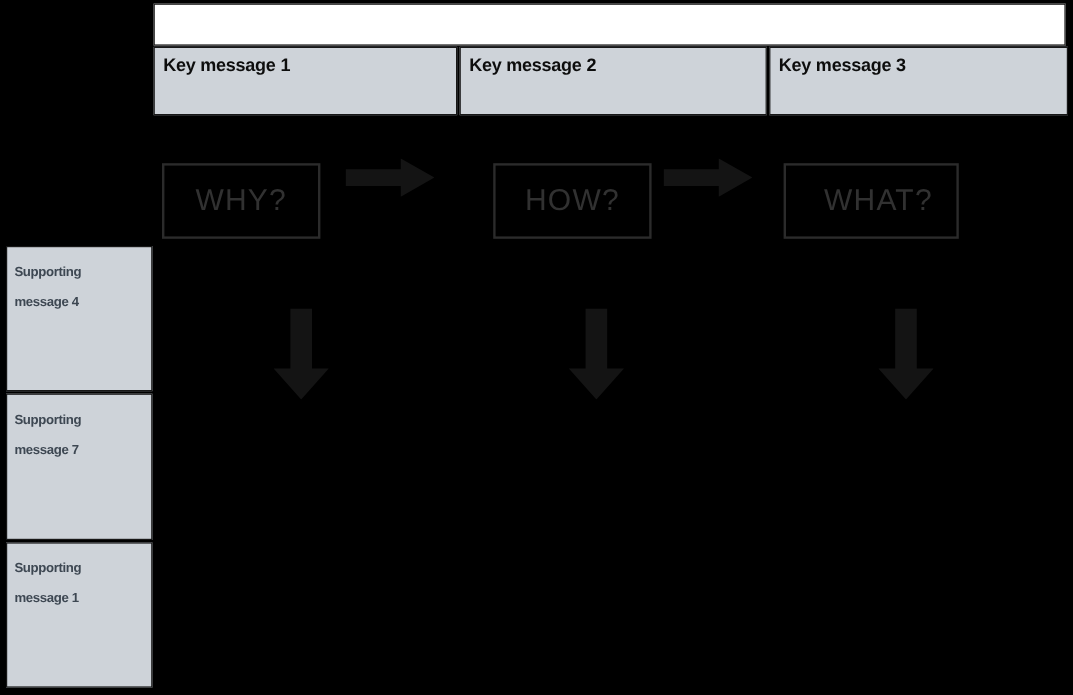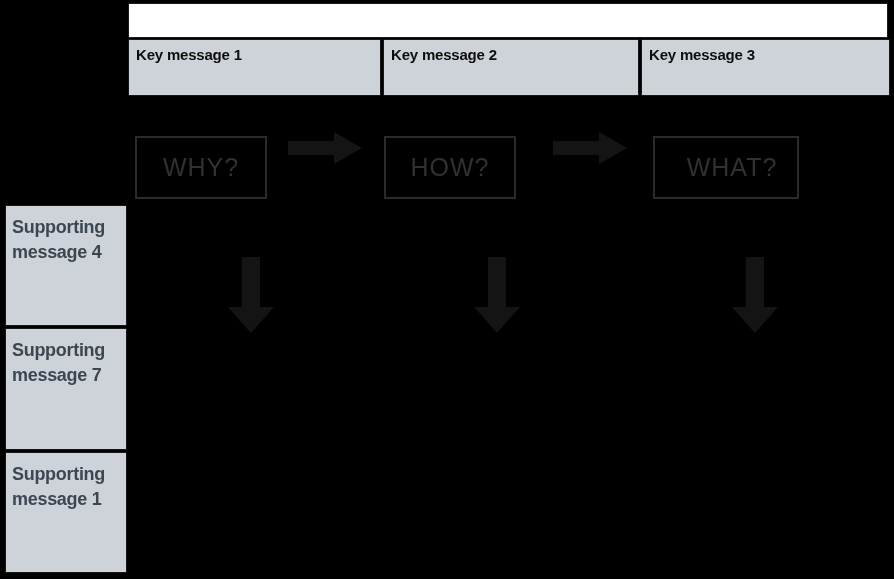--- a/index.html
+++ b/index.html
@@ -74,21 +74,21 @@
     justify-content: center;
     margin-top: 16px;
   }
   .qbox-label {
     font-size: 25px;
     font-weight: normal;
     color: #313131;
     letter-spacing: 1px;
   }
   .qbox-why  { left: 135px; width: 132px; }
-  .qbox-how  { left: 384px; width: 132px; }
+  .qbox-how  { left: 411px; width: 132px; }
   .qbox-what { left: 653px; width: 146px; padding-left: 12px; }
 
   
   .arrow-right {
     position: absolute;
     top: 132px;
     width: 74px;
     height: 32px;
   }
   .arrow-right svg { display: block; width: 74px; height: 32px; }
@@ -114,21 +114,21 @@
     width: 122px;
     background: #ced3d9;
     border: 1px solid #171717;
     box-sizing: border-box;
     padding: 9px 6px 0 6px;
   }
   .support-box-1 { top: 205px; height: 121px; }
   .support-box-2 { top: 328px; height: 122px; }
   .support-box-3 { top: 452px; height: 121px; }
   .support-label {
-    font-size: 18px;
+    font-size: 11px;
     font-weight: bold;
     color: #3d4752;
     line-height: 25px;
     letter-spacing: -0.3px;
   }
 </style>
 </head>
 <body>
 
 <div id="canvas">

